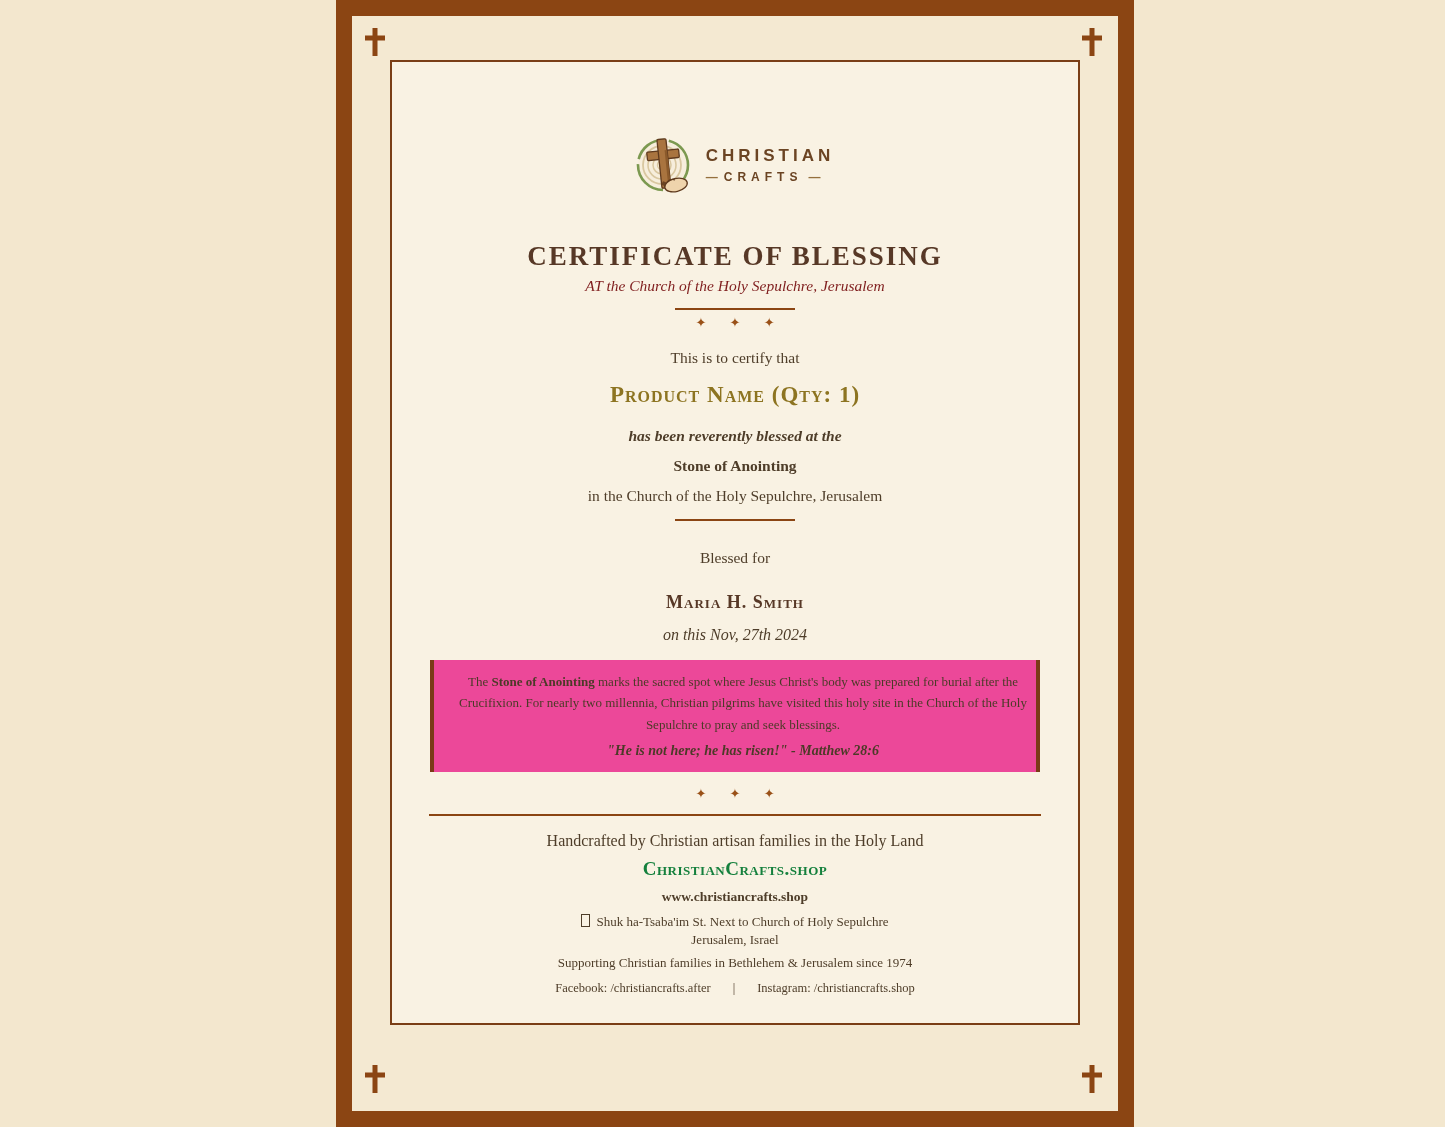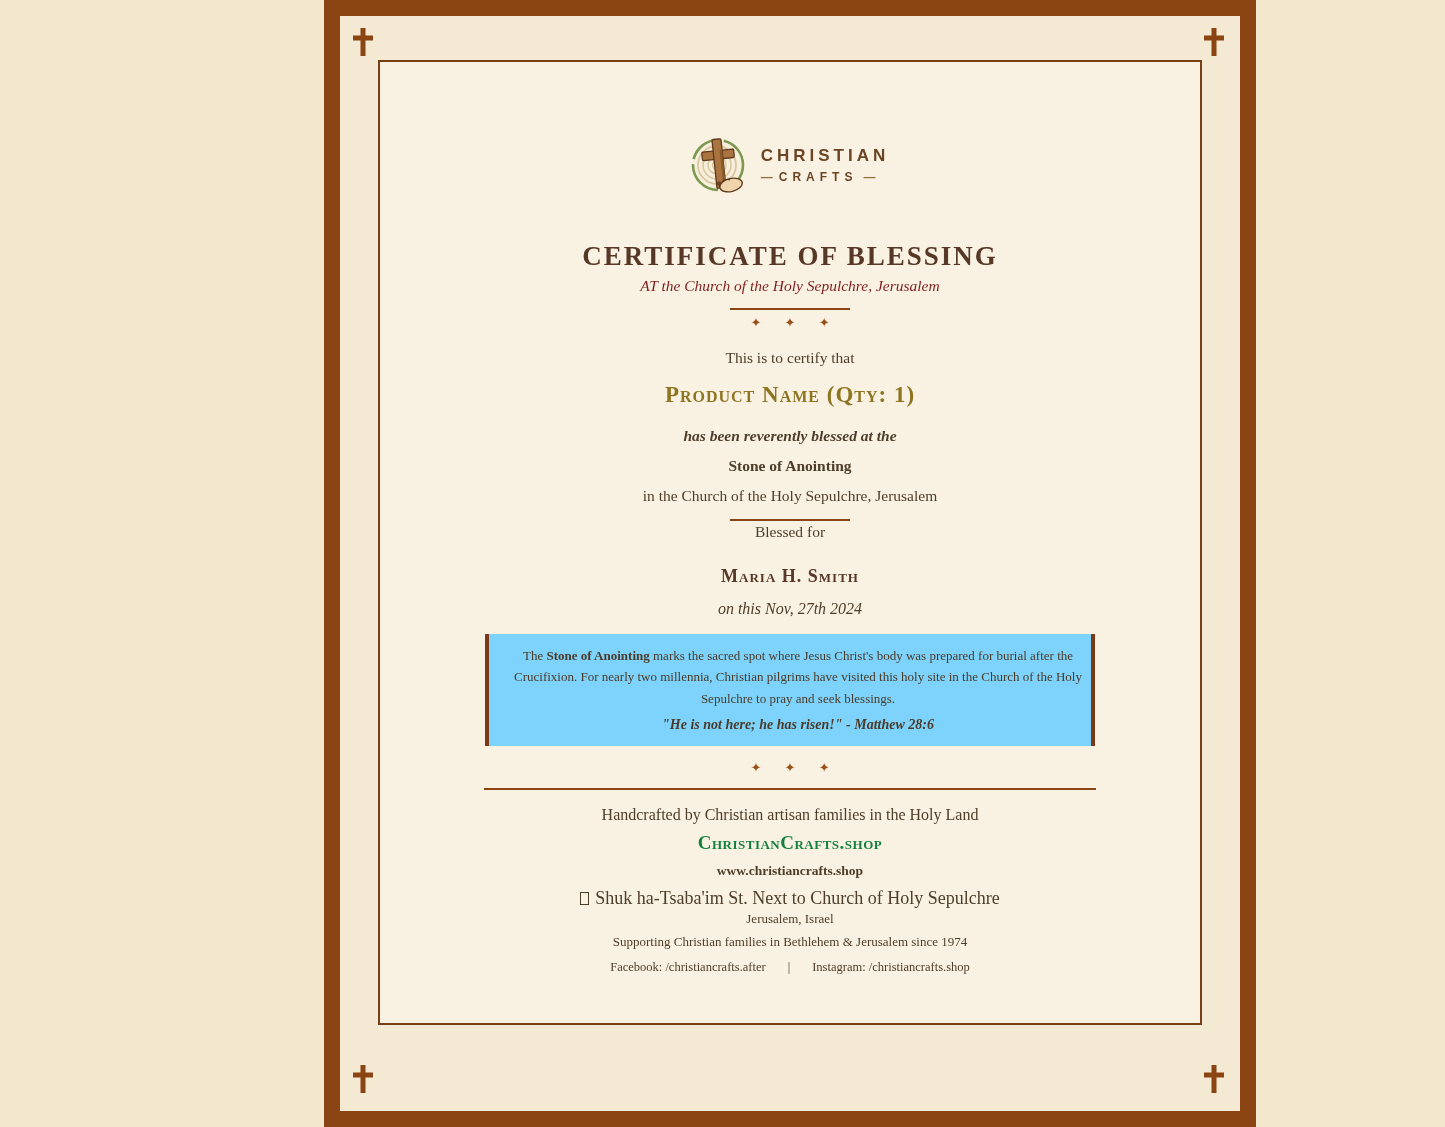--- a/index.html
+++ b/index.html
@@ -3,21 +3,21 @@
 <meta charset="utf-8">
 <style>
   html,body{margin:0;padding:0;}
   body{
     width:1445px;height:1127px;position:relative;overflow:hidden;
     background:#F3E7CE;
     font-family:"Liberation Serif","DejaVu Serif",serif;
     color:#4E3D29;
   }
   .card{
-    position:absolute;left:324px;top:0;width:932px;height:1127px;
+    position:absolute;left:336px;top:0;width:798px;height:1127px;
     box-sizing:border-box;border:16px solid #8B4513;background:#F4E9D2;
   }
   .corner-cross{position:absolute;width:20px;height:28px;}
   .corner-cross svg{display:block;width:100%;height:100%;}
   .cross-tl{left:13px;top:12px;}
   .cross-tr{right:16px;top:12px;}
   .cross-bl{left:13px;bottom:18px;}
   .cross-br{right:16px;bottom:18px;}
   .panel{
     position:absolute;left:38px;right:38px;top:44px;bottom:86px;
@@ -37,36 +37,36 @@
   .divider{border:0;border-top:2px solid #8B4513;margin:13px auto 0 auto;}
   .divider.short{width:120px;}
   .divider.full{width:612px;margin-top:12px;}
   .ornament{margin-top:5px;font-size:13px;letter-spacing:10px;color:#9A5118;padding-left:10px;}
   .certify{margin-top:18px;font-size:15.5px;}
   .product{margin-top:14px;font-size:23px;font-weight:bold;font-variant:small-caps;letter-spacing:1px;color:#8D7421;line-height:1.25;}
   .blessed-line{margin-top:17px;font-size:15.5px;font-weight:bold;font-style:italic;}
   .stone-line{margin-top:12px;font-size:15.5px;font-weight:bold;}
   .church-line{margin-top:12px;font-size:15.5px;}
   .divider.short2{margin-top:14px;}
-  .blessed-for{margin-top:2px;font-size:15.5px;}
+  .blessed-for{margin-top:28px;font-size:15.5px;}
   .recipient{margin-top:24px;font-size:18px;font-weight:bold;font-variant:small-caps;letter-spacing:1px;color:#573826;line-height:1.25;}
   .date-line{margin-top:12px;font-size:16px;font-style:italic;}
   
   .info-box{
     margin:16px auto 0 auto;width:610px;box-sizing:border-box;
-    background:#7dd3fc;border-left:4px solid #7A3A17;border-right:4px solid #7A3A17;
+    background:#ec4899;border-left:4px solid #7A3A17;border-right:4px solid #7A3A17;
     padding:11px 2px 13px 18px;
   }
   .info-box p{margin:0;font-size:13px;line-height:1.68;color:#4C3A27;text-align:center;}
   .info-quote{margin-top:7px;font-size:14px;font-weight:bold;font-style:italic;color:#4C3A27;}
   
   .handcrafted{margin-top:16px;font-size:16px;}
   .brand{margin-top:7px;font-size:19px;font-weight:bold;font-variant:small-caps;letter-spacing:0.5px;color:#15803d;line-height:1.25;}
   .website{margin-top:8px;font-size:13.5px;font-weight:bold;}
-  .address1{margin-top:9px;font-size:18px;}
+  .address1{margin-top:9px;font-size:13px;}
   .address2{margin-top:2px;font-size:13px;}
   .tofu{display:inline-block;width:7px;height:11px;border:1px solid #4E3D29;margin-right:6px;vertical-align:-1px;}
   .supporting{margin-top:7px;font-size:13px;}
   .social{margin-top:10px;font-size:12.5px;display:flex;justify-content:center;gap:22px;}
 </style>
 </head>
 <body>
 
 <div class="card">
 

